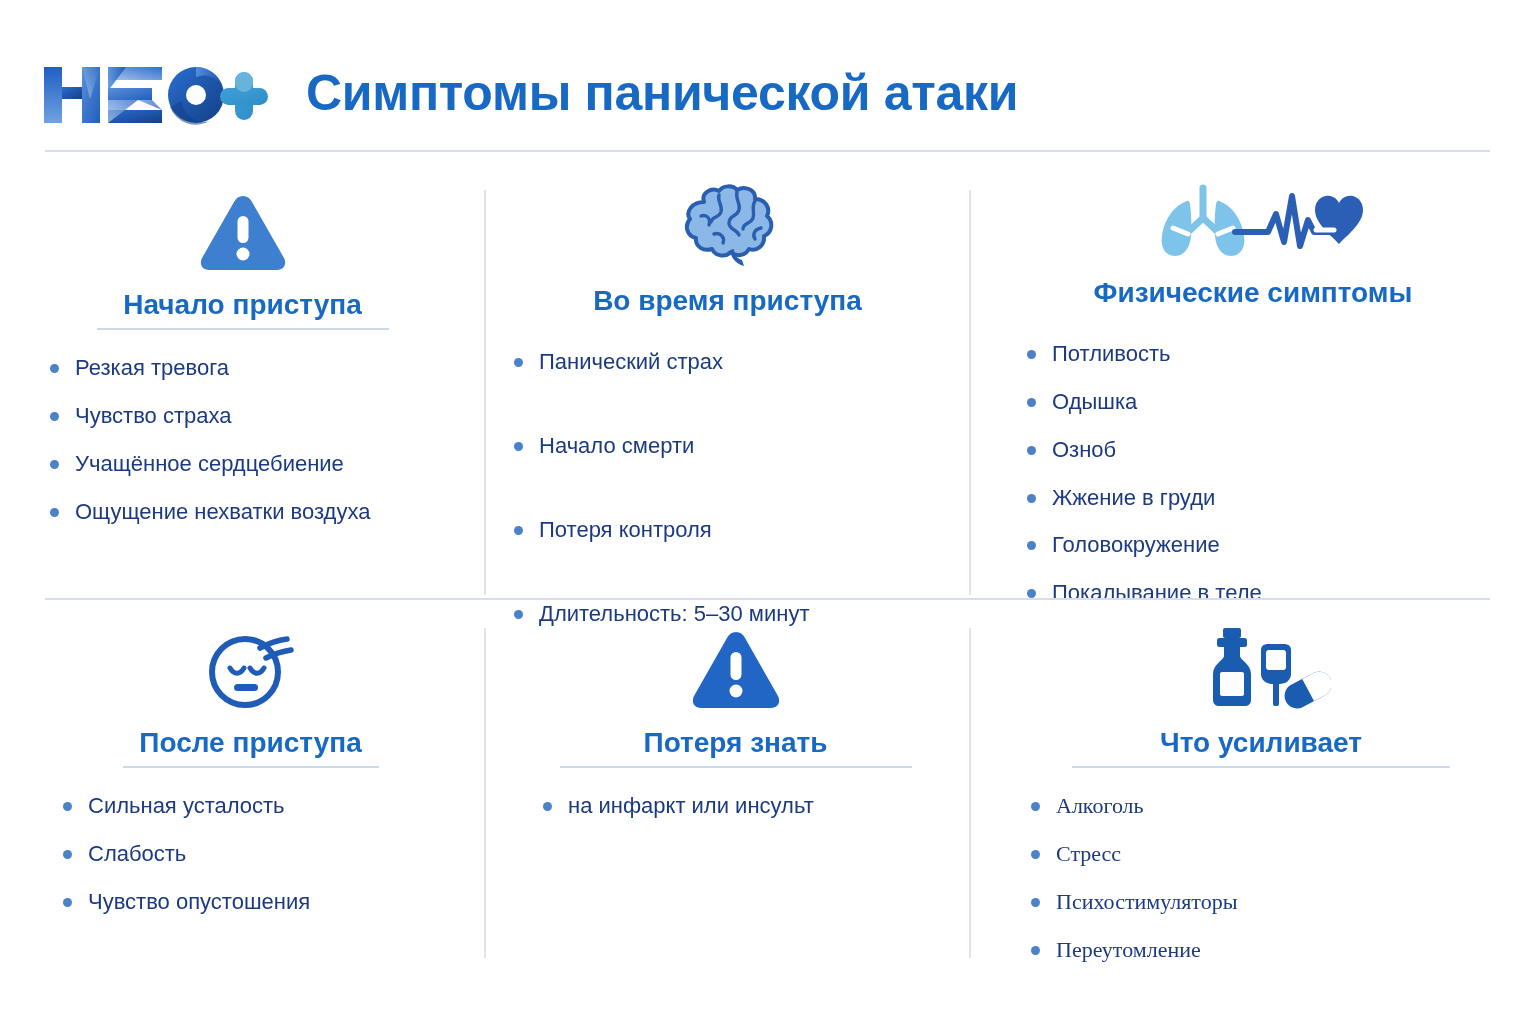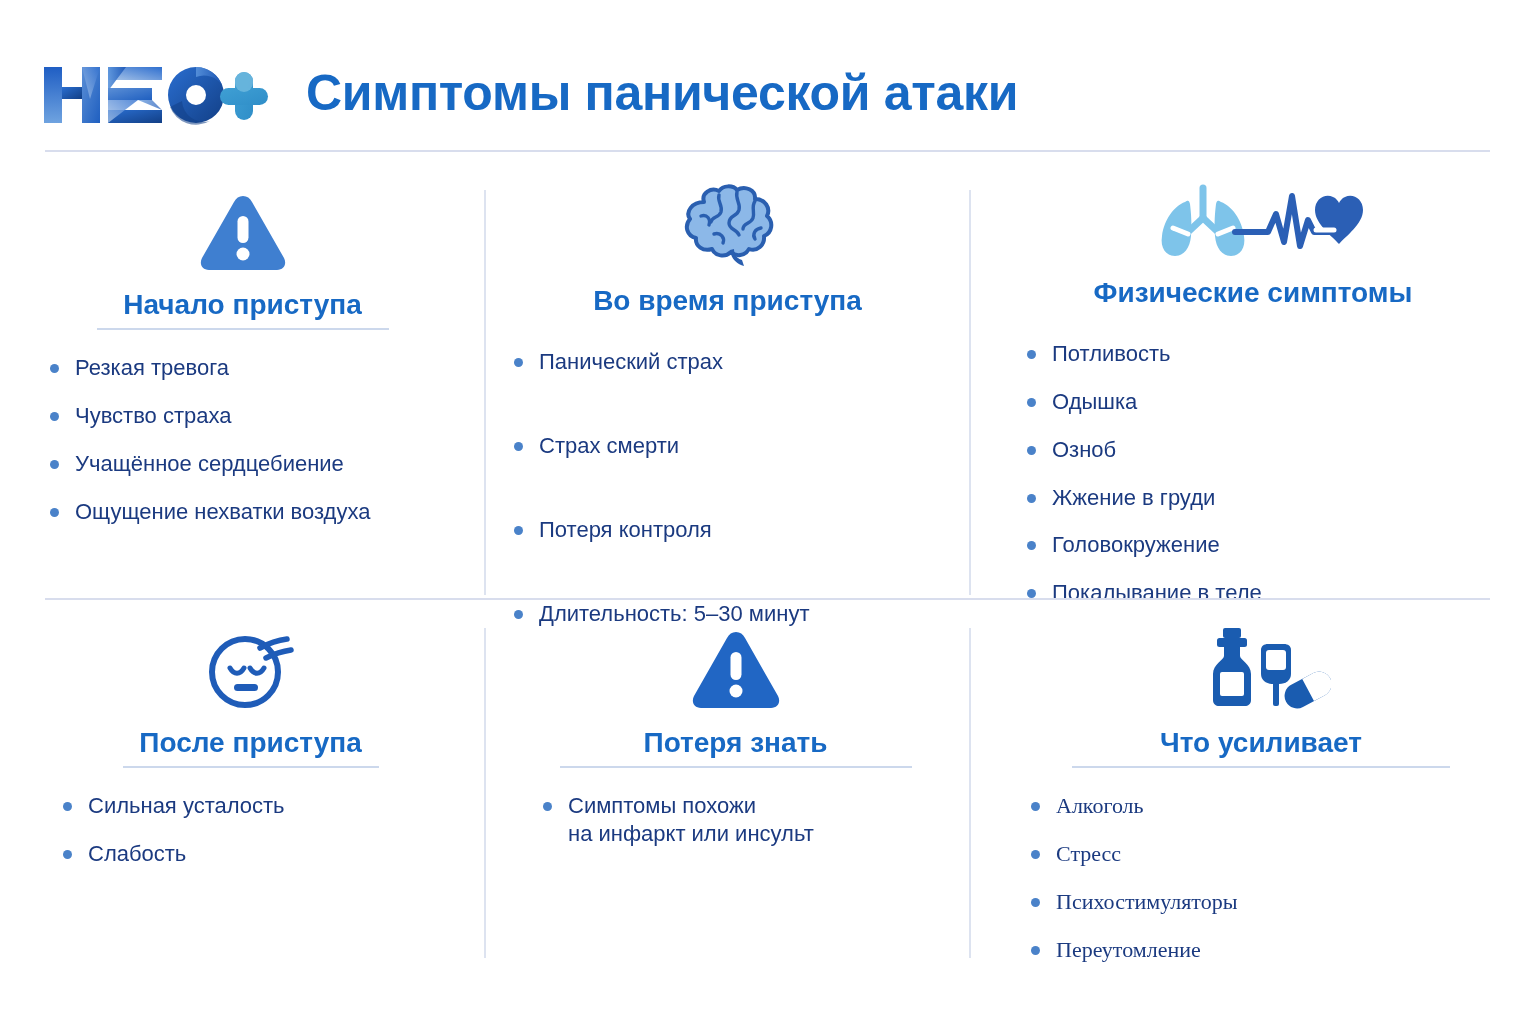--- a/index.html
+++ b/index.html
@@ -231,21 +231,21 @@
               <path d="M88 46 C82 47 79 52 82 57"></path>
               <path d="M41 52 C48 50 52 56 50 61"></path>
             </g>
             <path d="M57 68 C58 76 63 82 71 84 L69 78 C63 76 61 72 61 67 Z" fill="#2a5fb0"></path>
           </svg>
         </div>
         <div class="card-head">Во время приступа</div>
         <div class="head-rule w2"></div>
         <ul class="bullets list-c2">
           <li>Панический страх</li>
-          <li>Страх смерти</li>
+          <li>Начало смерти</li>
           <li>Потеря контроля</li>
           <li>Длительность: 5–30 минут</li>
         </ul>
       </div>
 
       <div class="col col-3">
         <div class="icon-wrap">
           <svg width="250" height="80" viewBox="0 0 250 80">
 
             <g fill="#7ec4ea">
@@ -300,36 +300,36 @@
               <path d="M57 22 C68 16 76 14 84 13"></path>
               <path d="M63 32 C73 27 81 25 88 24"></path>
             </g>
           </svg>
         </div>
         <div class="card-head">После приступа</div>
         <div class="head-rule w4"></div>
         <ul class="bullets list-c4">
           <li>Сильная усталость</li>
           <li>Слабость</li>
+          <li>Чувство опустошения</li>
         </ul>
       </div>
 
       <div class="col col-2">
         <div class="icon-wrap">
           <svg width="92" height="84" viewBox="0 0 92 84">
             <path d="M46 4 C50 4 53 6 55 10 L88 68 C91 74 88 80 81 80 L11 80 C4 80 1 74 4 68 L37 10 C39 6 42 4 46 4 Z" fill="#2166c4"></path>
             <rect x="40.5" y="24" width="11" height="28" rx="5.5" fill="#ffffff"></rect>
             <circle cx="46" cy="63" r="6.5" fill="#ffffff"></circle>
           </svg>
         </div>
         <div class="card-head">Потеря знать</div>
         <div class="head-rule w5"></div>
         <ul class="bullets list-c5">
           <li>
-            <span class="cont">Симптомы похожи</span>
             <span class="cont">на инфаркт или инсульт</span>
           </li>
         </ul>
       </div>
 
       <div class="col col-3">
         <div class="icon-wrap">
           <svg width="140" height="88" viewBox="0 0 140 88">
 
             <rect x="32" y="4" width="18" height="10" rx="2" fill="#1a5cb0"></rect>

